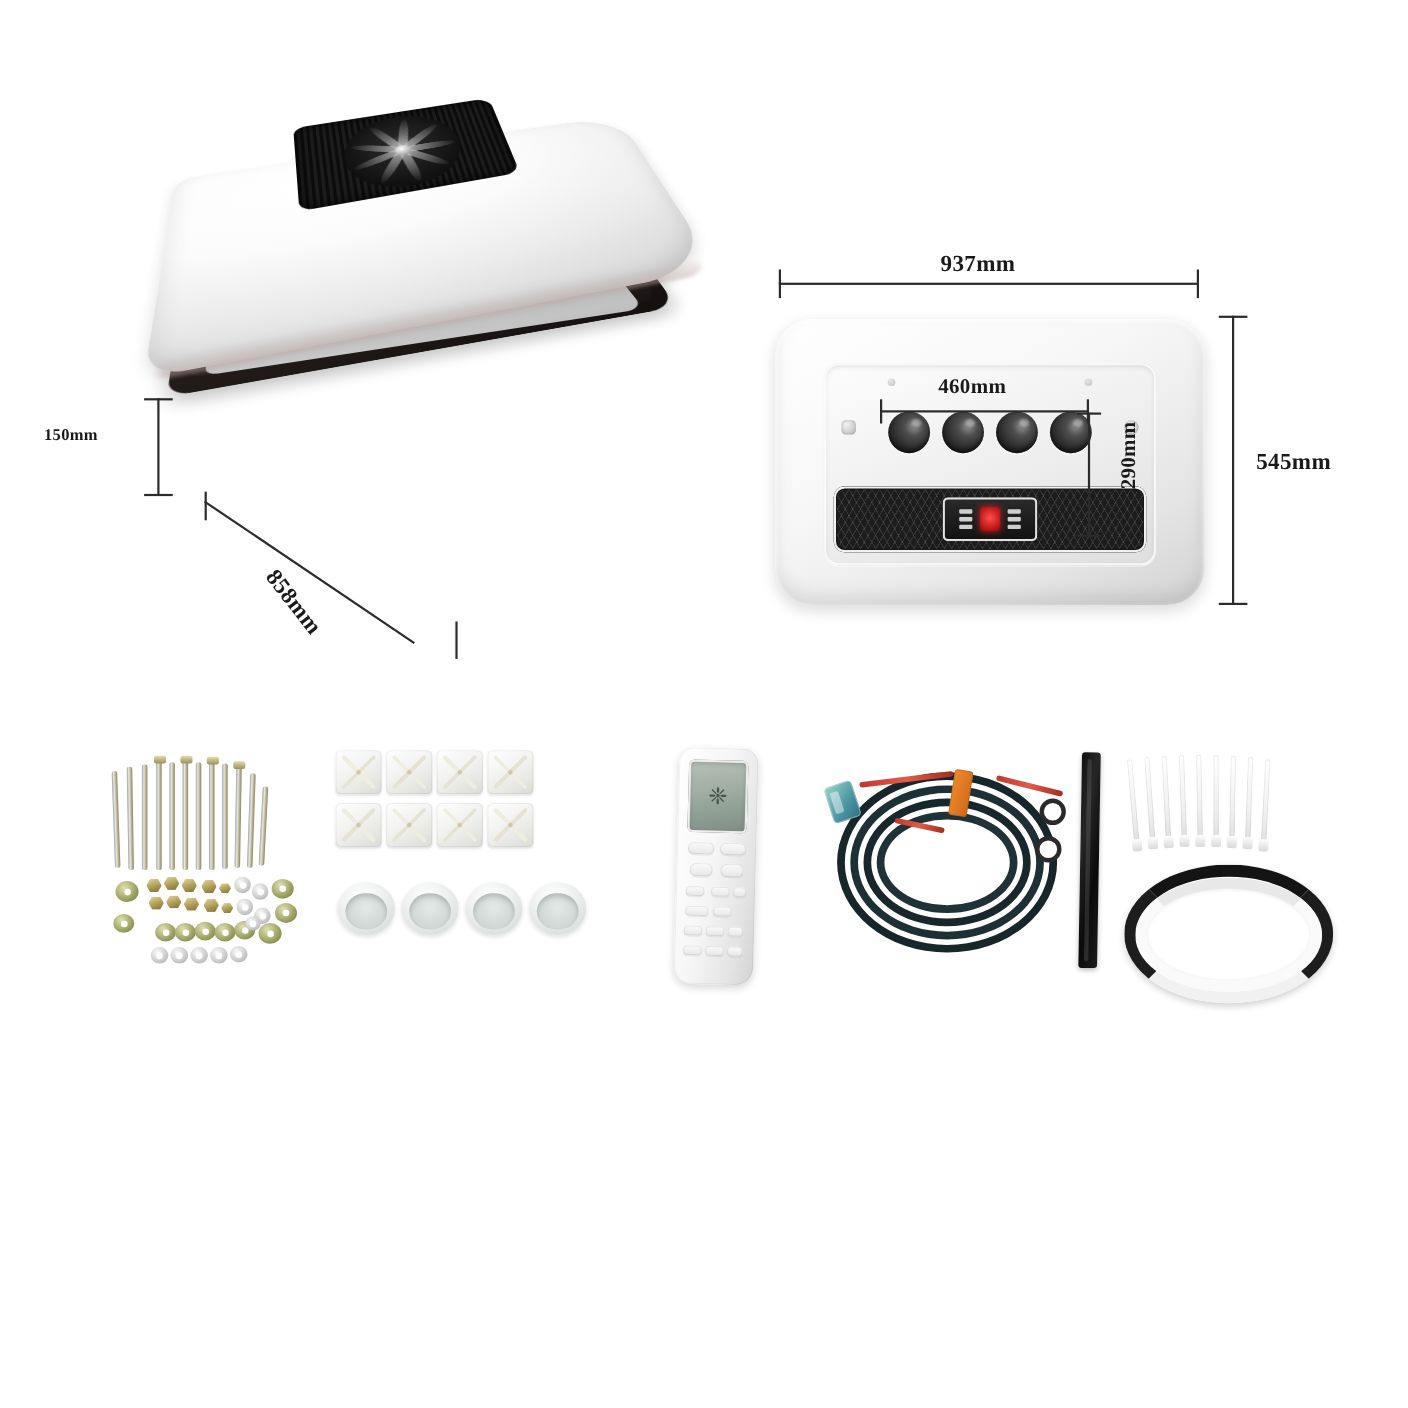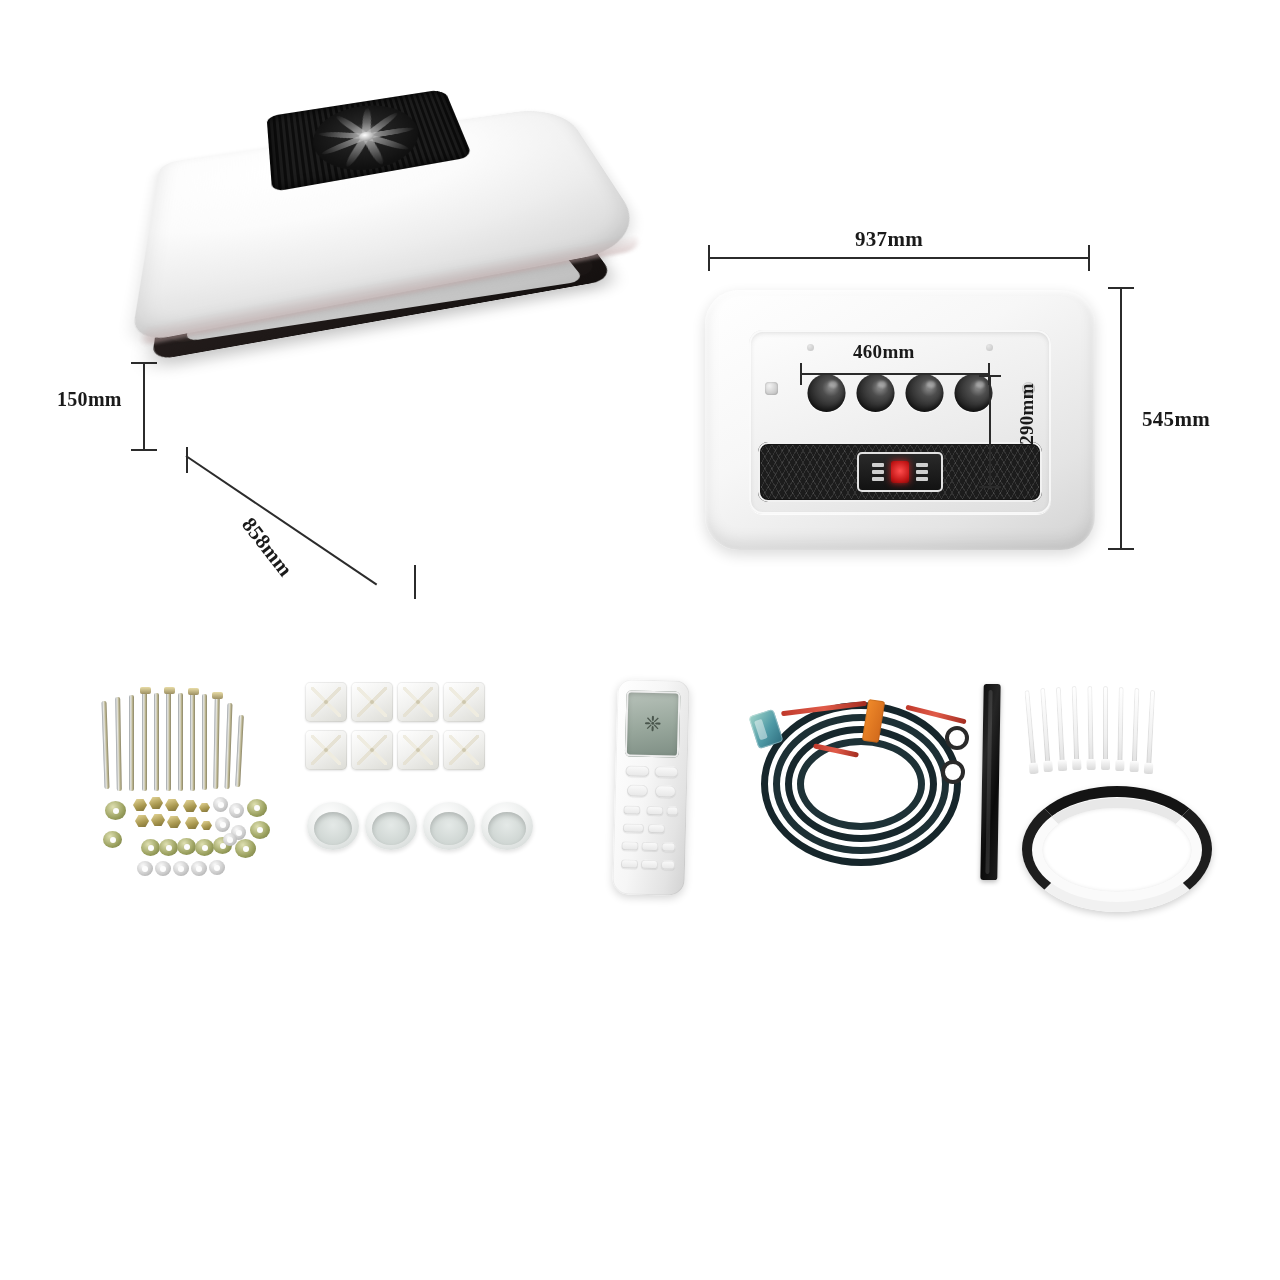--- a/index.html
+++ b/index.html
@@ -322,21 +322,21 @@
 
 <div class="stage">
 
   <div id="unit-a">
 
     <div class="dimlabel" style="left:224px;top:272px;font-size:21px;transform:rotate(-14deg);">970mm</div>
     <div style="position:absolute;left:160px;top:300px;width:242px;height:2px;background:#2b2b2b;transform:rotate(-14.5deg);transform-origin:0 50%;"></div>
     <div class="tick-v" style="left:160px;top:292px;height:24px;"></div>
     <div class="tick-v" style="left:401px;top:248px;height:26px;"></div>
 
-    <div class="dimlabel" style="left:57px;top:388px;font-size:20px;">150mm</div>
+    <div class="dimlabel" style="left:40px;top:388px;font-size:15px;">150mm</div>
     <div class="dimline-v" style="left:143px;top:362px;height:88px;"></div>
     <div class="tick-h" style="left:131px;top:362px;width:26px;"></div>
     <div class="tick-h" style="left:131px;top:449px;width:26px;"></div>
 
     <div class="dimlabel" style="left:246px;top:508px;font-size:21px;transform:rotate(52deg);transform-origin:0 50%;">858mm</div>
     <div style="position:absolute;left:186px;top:455px;width:230px;height:2px;background:#2b2b2b;transform:rotate(34deg);transform-origin:0 50%;"></div>
     <div class="tick-v" style="left:186px;top:447px;height:26px;"></div>
     <div class="tick-v" style="left:414px;top:565px;height:34px;"></div>
 
     <div class="ac-wrap">

